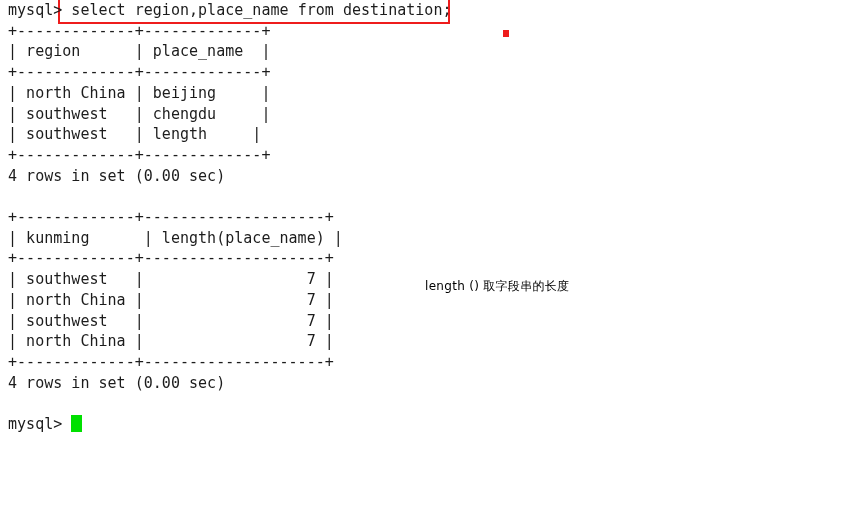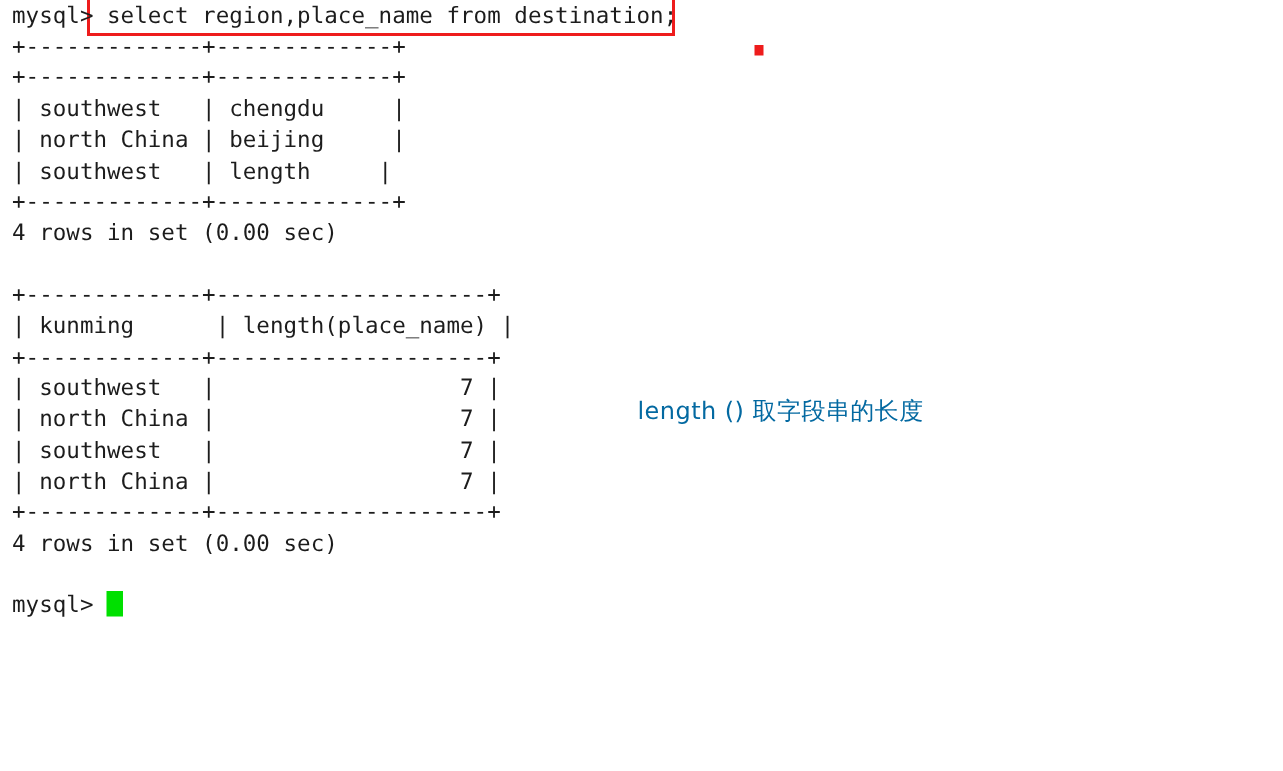--- a/index.html
+++ b/index.html
@@ -78,24 +78,24 @@
     width: 11px;
     height: 17px;
     background: #00e000;
     vertical-align: -3px;
   }
 
   
   #annotation {
     position: absolute;
     left: 425px;
-    top: 264px;
+    top: 278px;
     font-family: "DejaVu Sans", "Liberation Sans", sans-serif;
-    font-size: 16px;
-    color: #0369a1;
+    font-size: 12px;
+    color: #000000;
     white-space: pre;
     letter-spacing: 0.3px;
   }
 
   
   #red-dot {
     position: absolute;
     left: 503px;
     top: 30px;
     width: 6px;
@@ -104,23 +104,24 @@
   }
 </style>
 </head>
 <body>
 
 <div id="terminal">
 
   <div class="line prompt-line"><span class="cmd">mysql&gt; </span><span class="cmd">select region,place_name from destination;</span><span class="hl-box" id="box1"></span></div>
 
   <div class="line">+-------------+-------------+</div>
+  <div class="line">| region      | place_name  |</div>
   <div class="line">+-------------+-------------+</div>
+  <div class="line">| north China | beijing     |</div>
   <div class="line">| southwest   | chengdu     |</div>
-  <div class="line">| north China | beijing     |</div>
   <div class="line">| southwest   | length     |</div>
   <div class="line">+-------------+-------------+</div>
   <div class="line">4 rows in set (0.00 sec)</div>
 
   <div class="line blank"></div>
 
 
   <div class="line">+-------------+--------------------+</div>
   <div class="line">| kunming      | length(place_name) |</div>
   <div class="line">+-------------+--------------------+</div>

